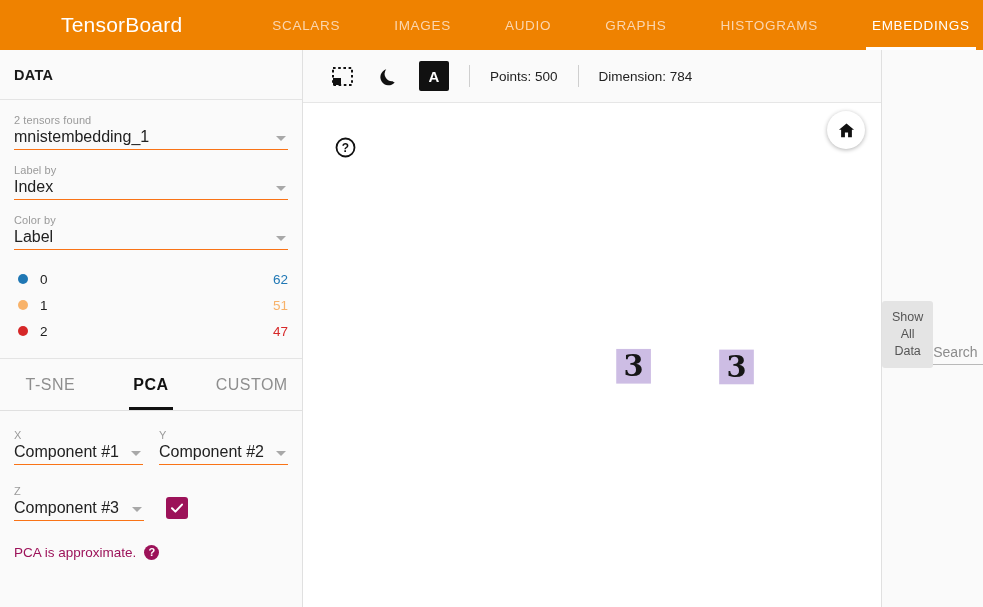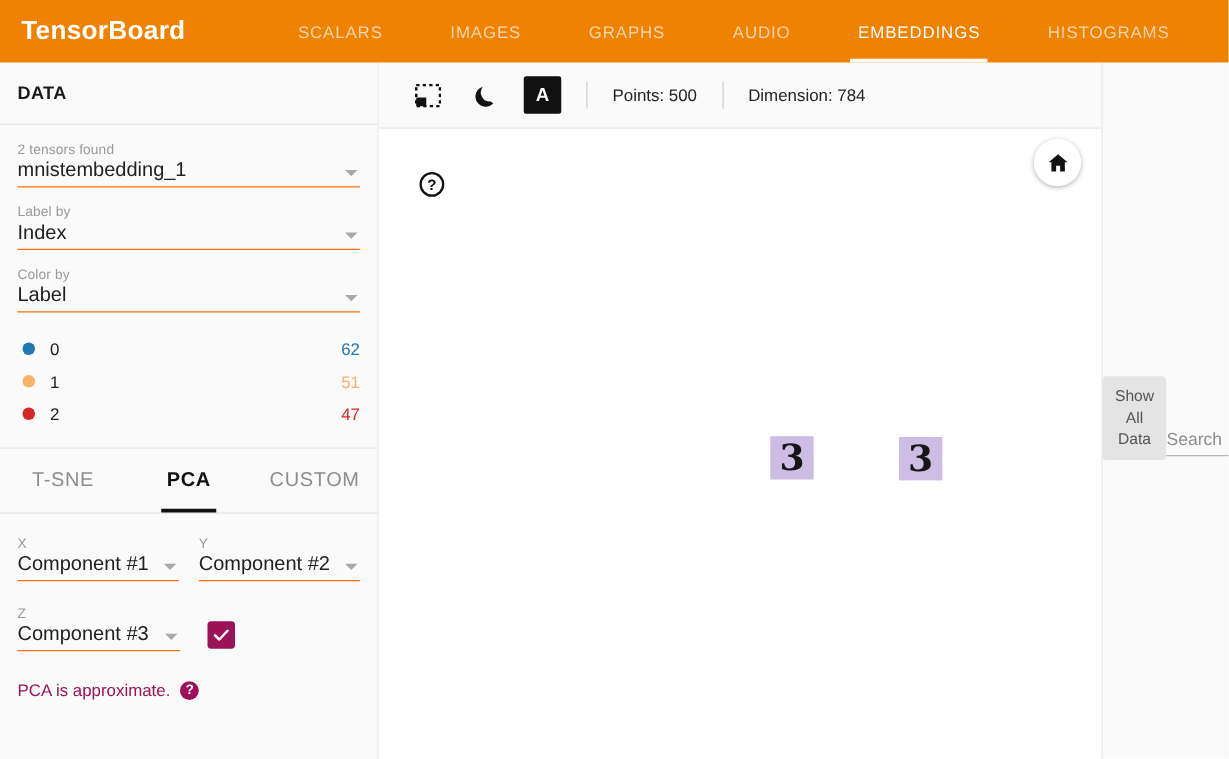--- a/index.html
+++ b/index.html
@@ -10,23 +10,23 @@
   }
   #app { position: relative; width: 983px; height: 607px; display: flex; flex-direction: column; }
 
   
   .topbar {
     height: 50px; background: #ef8200; color: #fff;
     display: flex; align-items: stretch; flex: 0 0 50px;
     position: relative; z-index: 20;
   }
   .brand {
-    font-size: 21px; font-weight: 700; letter-spacing: .2px;
+    font-size: 21px; font-weight: 400; letter-spacing: .2px;
     color: #fff; padding: 0 0 0 17px; display: flex; align-items: center;
-    flex: 0 0 auto; white-space: nowrap;
+    flex: 0 0 auto; white-space: nowrap; margin-left: 44px;
   }
   .nav { display: flex; align-items: stretch; margin-left: 76px; gap: 26px; }
   .navtab {
     display: flex; align-items: center; padding: 0 14px;
     font-size: 13.5px; font-weight: 500; letter-spacing: .7px;
     color: #fbd6ae; cursor: pointer; position: relative; white-space: nowrap;
   }
   .navtab.active { color: #ffffff; }
   .navtab.active::after {
     content: ""; position: absolute; left: 8px; right: 8px; bottom: 0;
@@ -145,24 +145,24 @@
 </head>
 <body>
 
 <div id="app">
 
   <div class="topbar">
     <div class="brand">TensorBoard</div>
     <div class="nav" id="nav">
         <div class="navtab">SCALARS</div>
         <div class="navtab">IMAGES</div>
+        <div class="navtab">AUDIO</div>
         <div class="navtab">GRAPHS</div>
-        <div class="navtab">AUDIO</div>
+        <div class="navtab">HISTOGRAMS</div>
         <div class="navtab active">EMBEDDINGS</div>
-        <div class="navtab">HISTOGRAMS</div>
       </div>
   </div>
 
   <div class="body">
 
     <div class="sidebar">
 
       <div class="side-head">
         <span class="side-head-title">DATA</span>
       </div>

